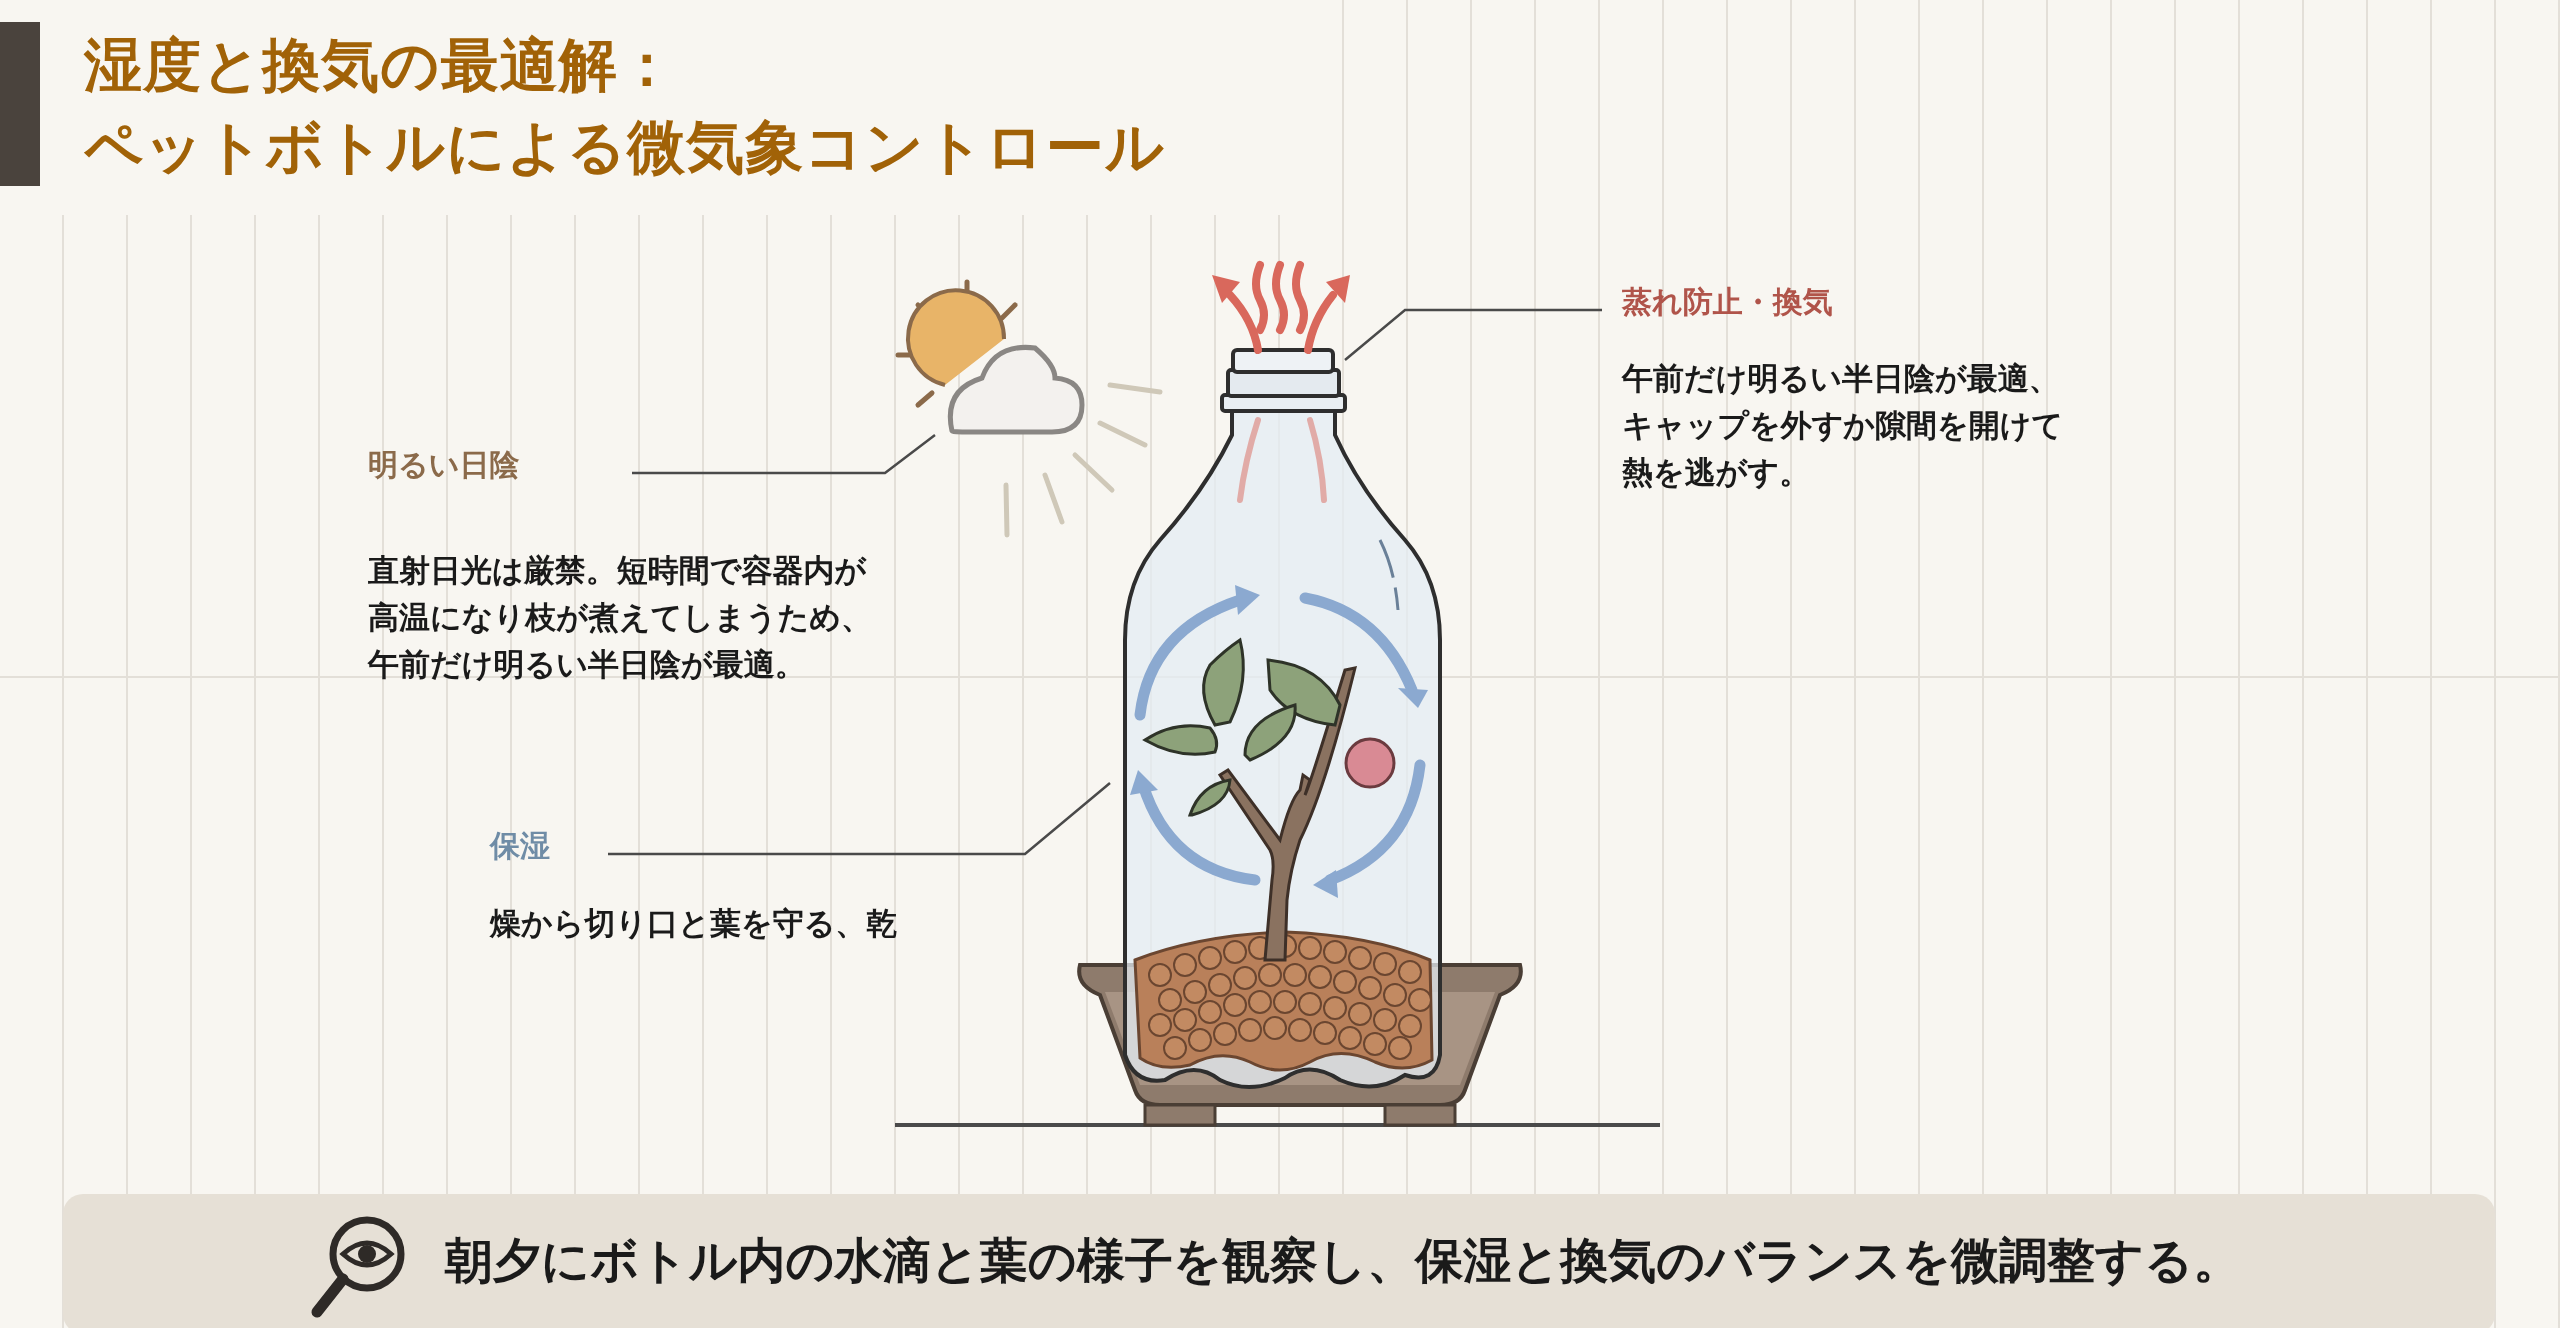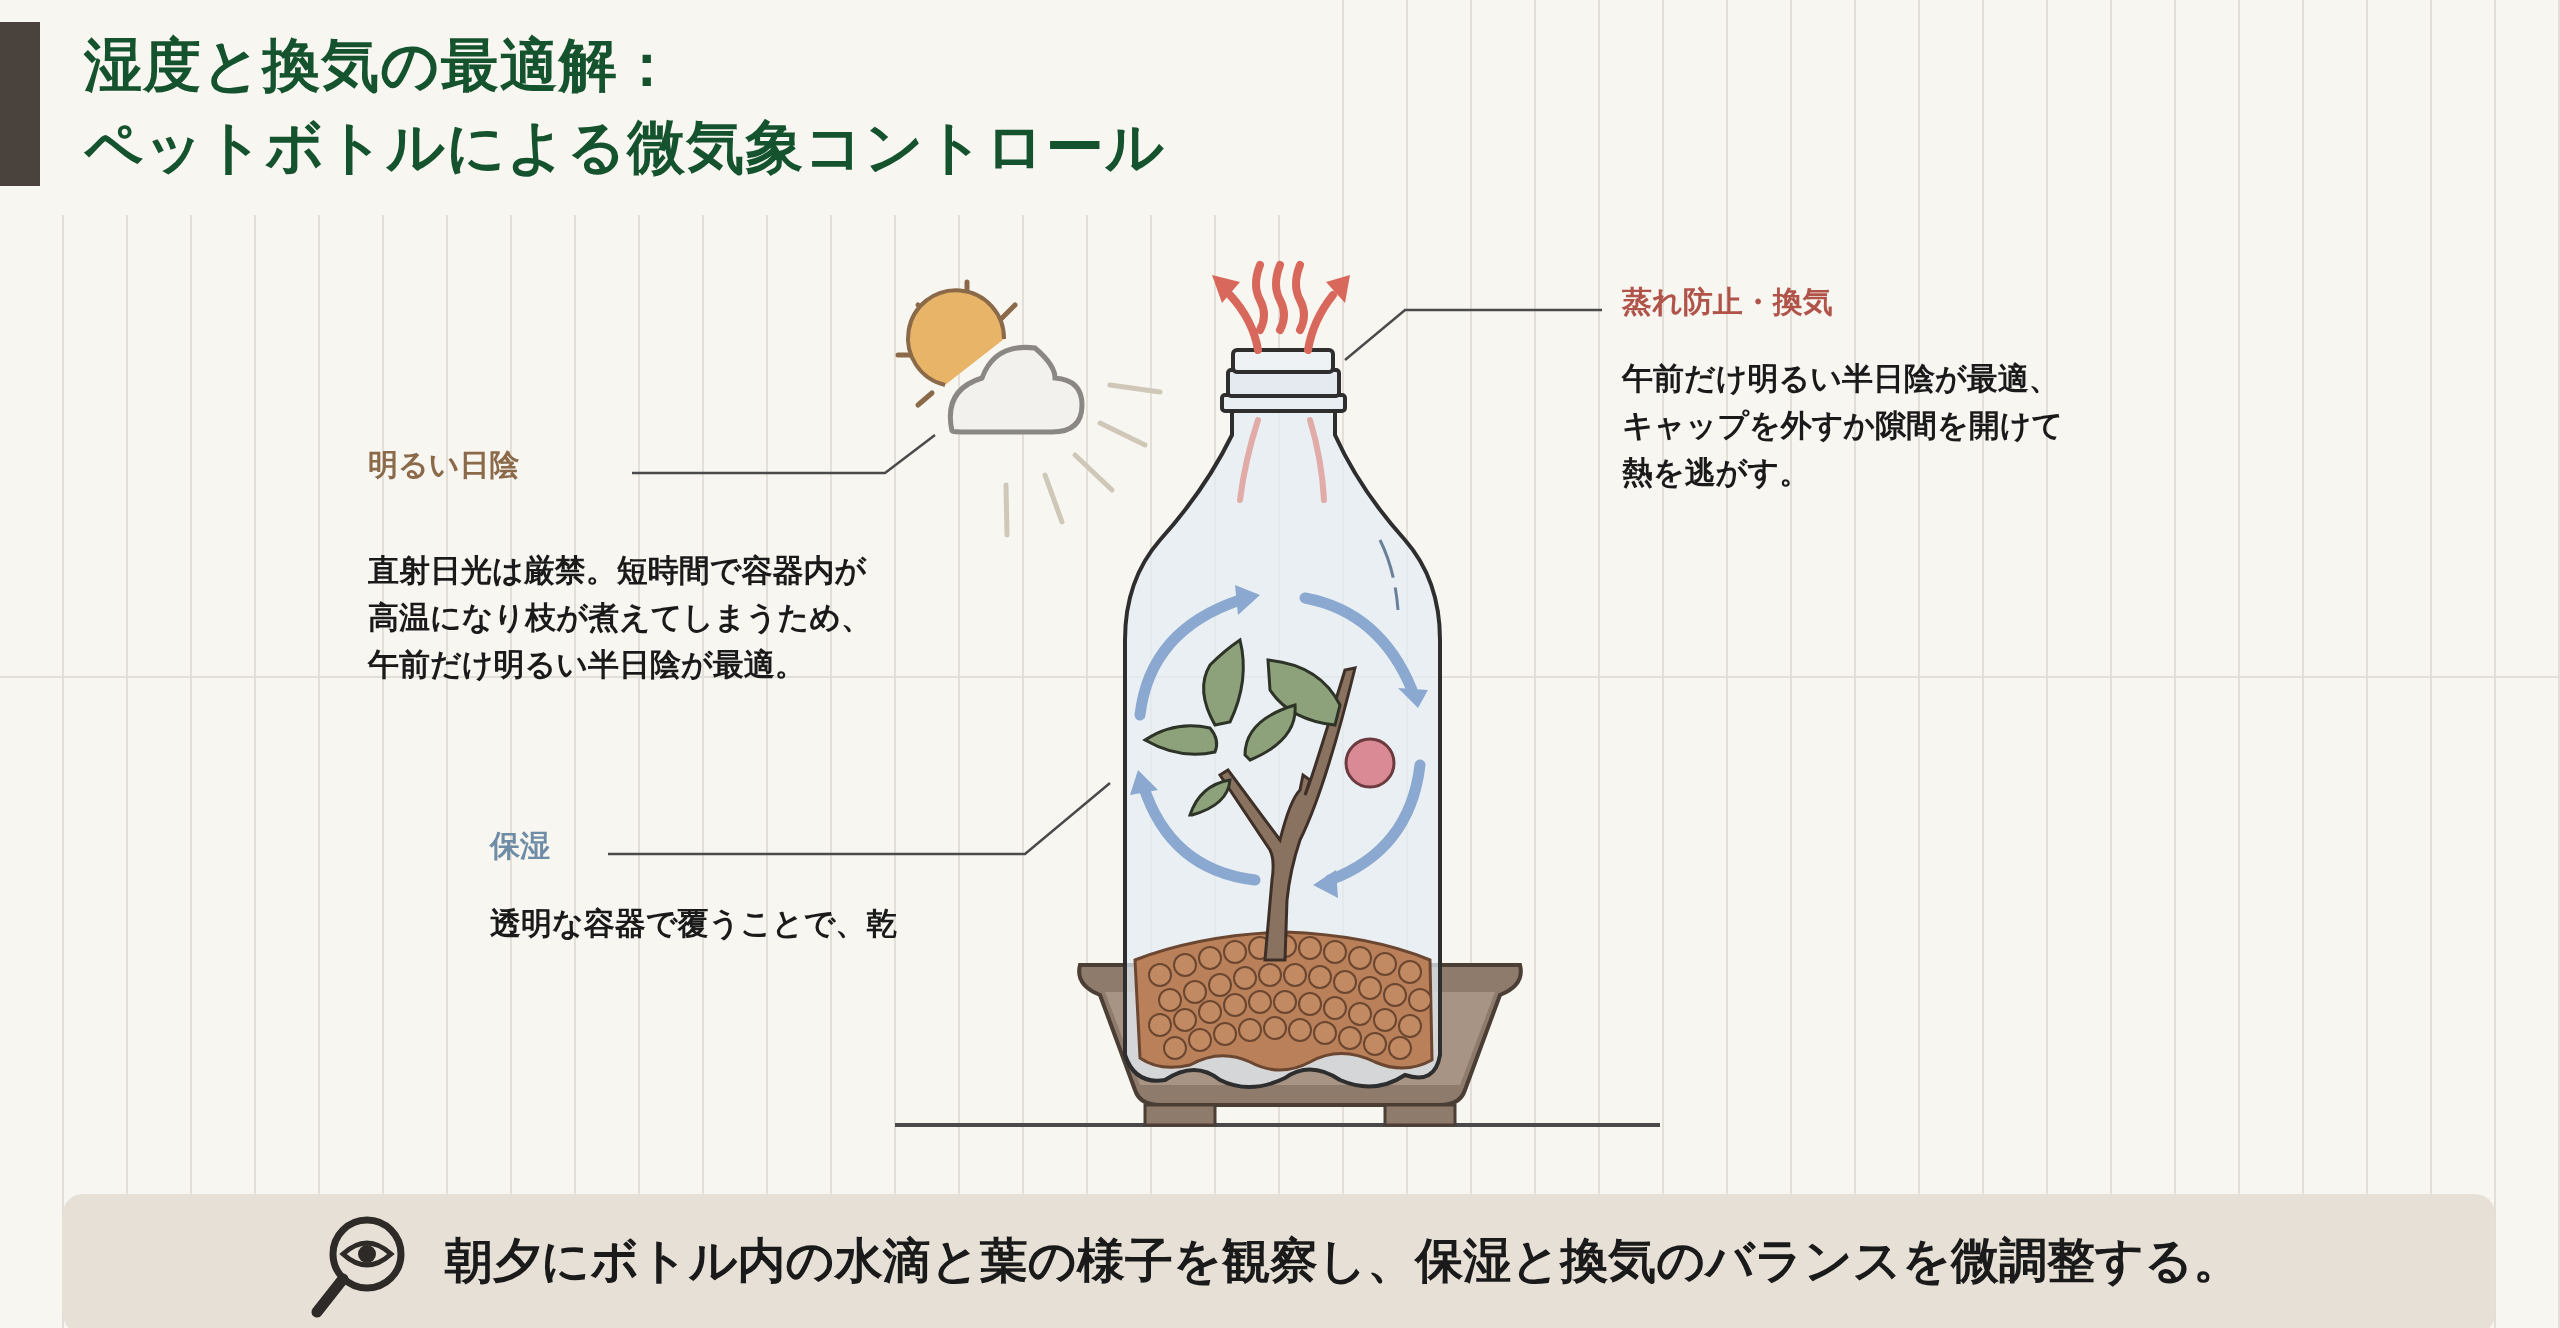--- a/index.html
+++ b/index.html
@@ -17,21 +17,21 @@
   .grid-mask {
     position:absolute; left:0; top:0; width:1300px; height:215px; background:#F8F6F1;
   }
   .grid-h {
     position:absolute; left:0; top:676px; width:2560px; height:2px; background:#E3DFD8;
   }
   .title-bar {
     position:absolute; left:0; top:22px; width:40px; height:164px; background:#4A433D;
   }
   .title {
-    position:absolute; left:84px; top:24px; font-size:58px; font-weight:bold; line-height:82px; color:#14532d;
+    position:absolute; left:84px; top:24px; font-size:58px; font-weight:bold; line-height:82px; color:#a16207;
     letter-spacing:1px;
   }
   .title div { white-space:nowrap; }
   .callout-head { position:absolute; font-size:30px; font-weight:bold; white-space:nowrap; }
   .callout-body { position:absolute; font-size:31px; font-weight:bold; line-height:47px; white-space:nowrap; color:#1A1A1A; }
   .illus { position:absolute; left:0; top:0; width:2560px; height:1328px; }
   .banner {
     position:absolute; left:63px; top:1194px; width:2432px; height:140px;
     background:#E6E0D6; border-radius:20px;
   }
@@ -196,21 +196,21 @@
 
 <div class="callout-head" style="left: 1622px; top: 282px; color: rgb(176, 84, 74);">蒸れ防止・換気</div>
 <div class="callout-body" style="left:1622px; top:355px;">
   <div>午前だけ明るい半日陰が最適、</div>
   <div>キャップを外すか隙間を開けて</div>
   <div>熱を逃がす。</div>
 </div>
 
 <div class="callout-head" style="left: 490px; top: 826px; color: rgb(111, 140, 166);">保湿</div>
 <div class="callout-body" style="left:490px; top:900px;">
-  <div>透明な容器で覆うことで、乾</div>
+  <div>燥から切り口と葉を守る、乾</div>
 </div>
 
 <div class="banner"></div>
 <svg class="banner-icon" viewBox="0 0 110 110" xmlns="http://www.w3.org/2000/svg">
   <circle cx="62" cy="42" r="34" fill="none" stroke="#2E2A27" stroke-width="7"></circle>
   <line x1="38" y1="67" x2="12" y2="100" stroke="#2E2A27" stroke-width="11" stroke-linecap="round"></line>
   <path d="M 38 42 Q 62 20 86 42 Q 62 64 38 42 Z" fill="none" stroke="#2E2A27" stroke-width="5"></path>
   <circle cx="62" cy="42" r="9" fill="#2E2A27"></circle>
 </svg>
 <div class="banner-text">朝夕にボトル内の水滴と葉の様子を観察し、保湿と換気のバランスを微調整する。</div>

